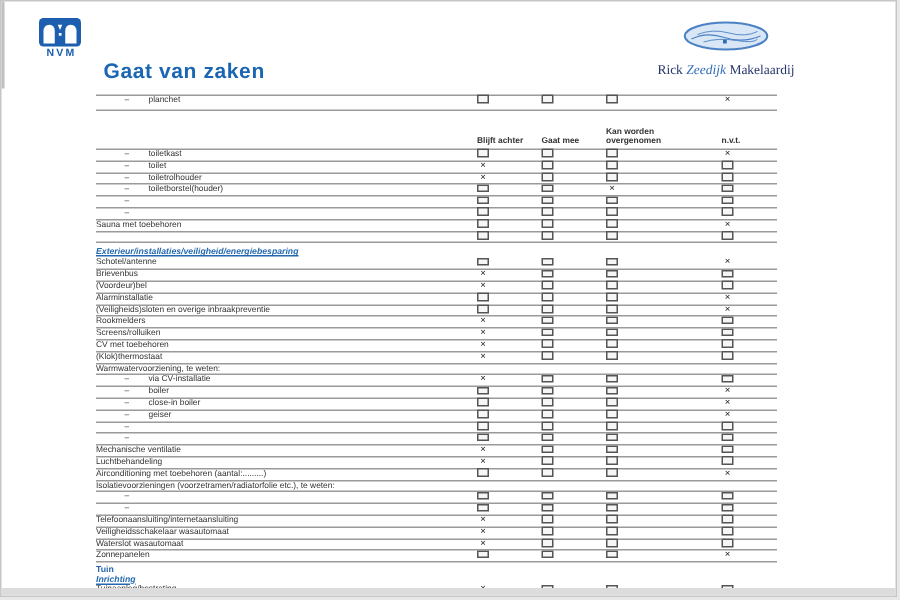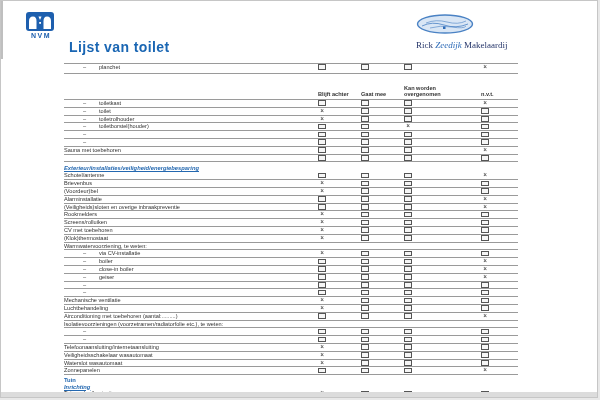--- a/index.html
+++ b/index.html
@@ -7,21 +7,21 @@
         border:1px solid #c6c6c6;box-sizing:border-box;overflow:hidden;
         font-family:"Liberation Sans",sans-serif;}
   .edge-bottom{position:absolute;left:0;right:0;bottom:0;height:5px;background:#dcdcdc;}
   .edge-left{position:absolute;left:0;top:0;width:2px;height:58px;background:#8a8a8a;opacity:.55;}
 
   
   .nvm{position:absolute;left:25px;top:11px;width:30px;text-align:center;}
   .nvm-box{width:28px;height:19px;border-radius:3px;background:#1d5fae;position:relative;overflow:hidden;}
   .nvm-text{font-size:7px;font-weight:bold;color:#1d5fae;letter-spacing:1.5px;line-height:9px;}
   .title{position:absolute;left:68px;top:38px;font-size:14px;font-weight:bold;color:#1a66b3;letter-spacing:.4px;}
-  .brand{position:absolute;left:415px;top:13px;width:136px;text-align:left;}
+  .brand{position:absolute;left:415px;top:13px;width:136px;text-align:center;}
   .brand-text{font-family:"Liberation Serif",serif;font-size:9px;color:#27376b;margin-top:2px;white-space:nowrap;}
   .brand-text .mid{font-style:italic;color:#2f6cb8;}
 
   
   .table{position:absolute;left:63px;top:62px;width:454px;}
   .row{position:relative;height:6.8px;border-bottom:0.8px solid #9a9a9a;}
   .row.pre{height:9px;border-top:0.9px solid #9a9a9a;}
   .lbl{position:absolute;left:0;top:0;font-size:5.6px;line-height:6.6px;color:#333;white-space:nowrap;}
   .row.indent .lbl{left:35px;}
   .row.indent::before{content:"–";position:absolute;left:19px;top:0;font-size:5.6px;line-height:6.6px;color:#333;}
@@ -48,21 +48,21 @@
       <svg width="28" height="19" viewBox="0 0 28 19">
         <path d="M3,17 L3,9 Q3,4.5 7,4.5 Q10.5,4.5 10.5,9 L10.5,17 Z" fill="#ffffff"></path>
         <path d="M17.5,17 L17.5,9 Q17.5,4.5 21,4.5 Q25,4.5 25,9 L25,17 Z" fill="#ffffff"></path>
         <path d="M12.5,4.5 L15.5,4.5 L14,8 Z" fill="#ffffff"></path>
         <rect x="13.2" y="10" width="1.8" height="1.8" fill="#ffffff"></rect>
       </svg>
     </div>
     <div class="nvm-text">NVM</div>
   </div>
 
-  <div class="title">Lijst van toilet</div>
+  <div class="title">Gaat van zaken</div>
 
   <div class="brand">
     <svg width="58" height="20" viewBox="0 0 58 20">
       <ellipse cx="29" cy="10" rx="27.5" ry="9" fill="#d9e6f5" stroke="#4a82c4" stroke-width="1.4"></ellipse>
       <path d="M6,12 Q16,7 28,11 T52,10" fill="none" stroke="#4a82c4" stroke-width="0.8"></path>
       <path d="M10,9 Q20,5 31,8 T50,7" fill="none" stroke="#4a82c4" stroke-width="0.6"></path>
       <path d="M14,14 Q24,11 36,13 T50,12" fill="none" stroke="#4a82c4" stroke-width="0.6"></path>
       <rect x="27" y="12.5" width="2.5" height="2.5" fill="#2f6cb8"></rect>
     </svg>
     <div class="brand-text">

